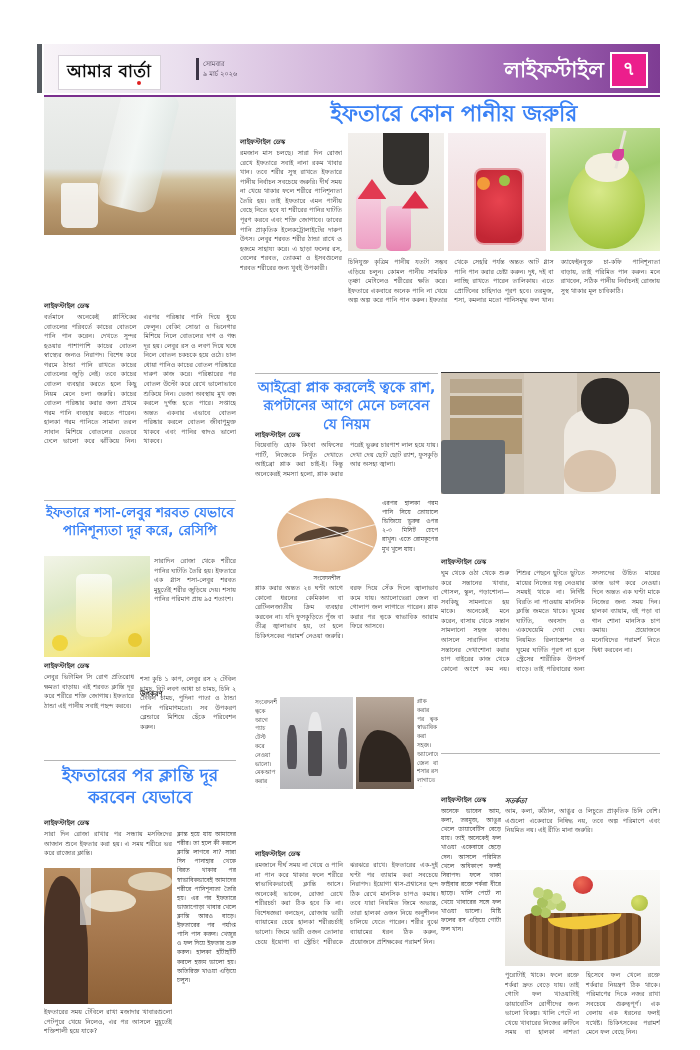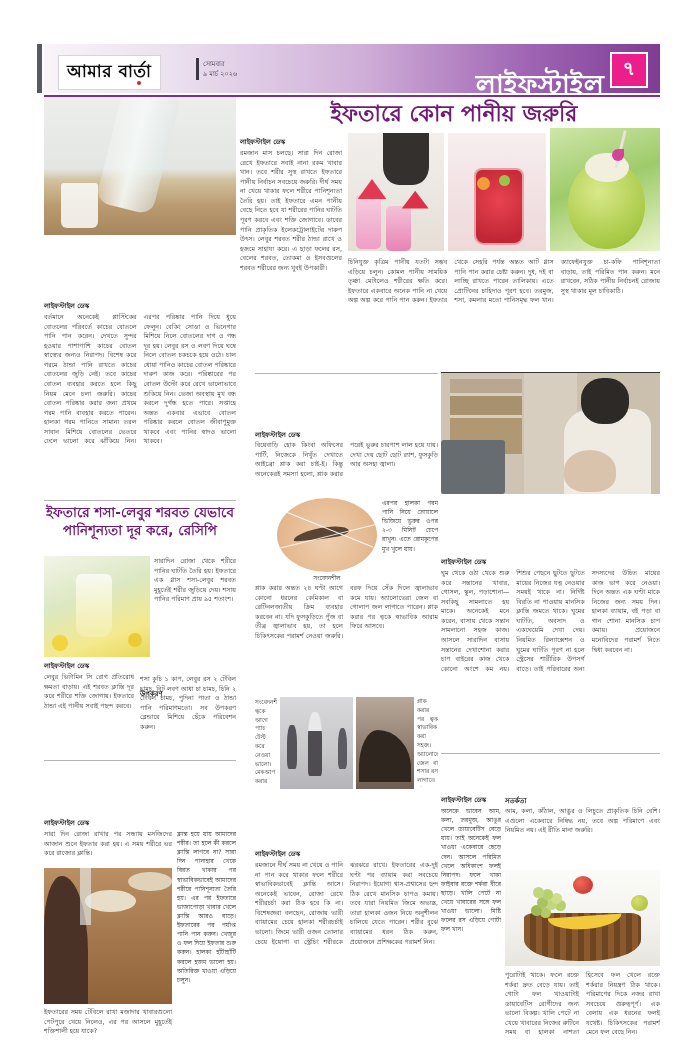--- a/index.html
+++ b/index.html
@@ -7,27 +7,27 @@
         font-family:"DejaVu Sans",sans-serif;}
   
   .accent-bar{position:absolute;left:37px;top:44px;width:5px;height:49px;background:#565b60;}
   .mast{position:absolute;left:44px;top:44px;width:616px;height:49px;
         background:linear-gradient(90deg,#f8f4f8 0%,#eadfee 22%,#cfaed8 52%,#a066b4 78%,#7e3c93 100%);}
   .logo-box{position:absolute;left:14px;top:11px;background:#fff;border:1px solid #d8d2da;
         padding:2px 8px 3px 8px;font-weight:bold;font-size:17px;color:#0e0e0e;letter-spacing:.5px;}
   .logo-dot{position:absolute;left:78px;bottom:4px;width:4px;height:4px;border-radius:50%;background:#e02020;}
   .mast-div{position:absolute;left:152px;top:14px;width:3px;height:22px;background:#3c3546;}
   .mast-date{position:absolute;left:159px;top:15px;font-size:6.5px;line-height:1.55;color:#3b3344;}
-  .mast-section{position:absolute;right:56px;top:20px;font-size:27px;font-weight:bold;color:#ffffff;}
+  .mast-section{position:absolute;right:56px;top:10px;font-size:21px;font-weight:bold;color:#ffffff;}
   .page-box{position:absolute;right:12px;top:8px;width:34px;height:32px;background:#ec1e8c;
         border:2px solid #fff;color:#fff;font-size:19px;font-weight:bold;display:flex;
         align-items:center;justify-content:center;}
   .mast-rule{position:absolute;left:44px;top:95px;width:616px;height:2px;background:#7b2f8e;}
   
-  .h{position:absolute;font-weight:bold;color:#701a75;text-align:center;line-height:1.32;}
+  .h{position:absolute;font-weight:bold;color:#3b82f6;text-align:center;line-height:1.32;}
   .by{position:absolute;font-size:6.5px;font-weight:bold;color:#141414;}
   .tx{position:absolute;font-size:6.3px;line-height:1.52;color:#2d2d2d;text-align:justify;overflow:hidden;}
   .c2{column-count:2;column-gap:7px;}
   .c3{column-count:3;column-gap:7px;}
   .sub{position:absolute;font-size:6.8px;font-weight:bold;color:#101010;}
   .cap{position:absolute;font-size:5.6px;color:#222;text-align:center;}
   .sep{position:absolute;height:1px;background:#b5b5b5;}
   
   .ph{position:absolute;overflow:hidden;background:#ddd;}
   .ph>div{position:absolute;}
@@ -131,20 +131,21 @@
   <div class="ph ph-coco" style="left:550px;top:128px;width:110px;height:123px;">
     <div class="nut"></div>
     <div class="cap2"></div>
     <div class="straw"></div>
     <div class="flower"></div>
   </div>
   <div class="tx c3" style="left:348px;top:257px;width:312px;height:114px;">চিনিযুক্ত কৃত্রিম পানীয় যতটা সম্ভব এড়িয়ে চলুন। কোমল পানীয় সাময়িক তৃষ্ণা মেটালেও শরীরের ক্ষতি করে। ইফতারে একবারে অনেক পানি না খেয়ে অল্প অল্প করে পানি পান করুন। ইফতার থেকে সেহরি পর্যন্ত অন্তত আট গ্লাস পানি পান করার চেষ্টা করুন। দুধ, দই বা লাচ্ছি রাখতে পারেন তালিকায়। এতে প্রোটিনের চাহিদাও পূরণ হবে। তরমুজ, শসা, কমলার মতো পানিসমৃদ্ধ ফল খান। ক্যাফেইনযুক্ত চা-কফি পানিশূন্যতা বাড়ায়, তাই পরিমিত পান করুন। মনে রাখবেন, সঠিক পানীয় নির্বাচনই রোজায় সুস্থ থাকার মূল চাবিকাঠি।</div>
 
   <div class="sep" style="left:255px;top:373px;width:183px;"></div>
 
+  <div class="h" style="left:255px;top:378px;width:183px;font-size:14px;">আইব্রো প্লাক করলেই ত্বকে রাশ, রূপটানের আগে মেনে চলবেন যে নিয়ম</div>
   <div class="by" style="left:255px;top:430px;">লাইফস্টাইল ডেস্ক</div>
   <div class="tx c2" style="left:255px;top:440px;width:183px;height:56px;">বিয়েবাড়ি হোক কিংবা অফিসের পার্টি, নিজেকে নিখুঁত দেখাতে আইব্রো প্লাক করা চাই-ই। কিন্তু অনেকেরই সমস্যা হলো, প্লাক করার পরেই ভুরুর চারপাশ লাল হয়ে যায়। দেখা দেয় ছোট ছোট র‍্যাশ, ফুসকুড়ি আর অসহ্য জ্বালা।</div>
   <div class="ph ph-brow" style="left:277px;top:498px;width:100px;height:74px;">
     <div class="brow"></div>
     <div class="t1"></div>
     <div class="t2"></div>
   </div>
   <div class="tx" style="left:382px;top:498px;width:56px;height:76px;font-size:6px;">এরপর হালকা গরম পানি নিয়ে তোয়ালে ভিজিয়ে ভুরুর ওপর ২-৩ মিনিট চেপে রাখুন। এতে রোমকূপের মুখ খুলে যায়।</div>
   <div class="cap" style="left:277px;top:574px;width:100px;">সংবেদনশীল</div>
   <div class="tx c2" style="left:255px;top:583px;width:183px;height:110px;">প্লাক করার অন্তত ২৪ ঘণ্টা আগে কোনো ধরনের কেমিকাল বা রেটিনলজাতীয় ক্রিম ব্যবহার করবেন না। যদি ফুসকুড়িতে পুঁজ বা তীব্র জ্বালাভাব হয়, তা হলে চিকিৎসকের পরামর্শ নেওয়া জরুরি। বরফ দিয়ে সেঁক দিলে জ্বালাভাব কমে যায়। অ্যালোভেরা জেল বা গোলাপ জল লাগাতে পারেন। প্লাক করার পর ত্বকে স্বাভাবিক আরাম ফিরে আসবে।</div>
@@ -169,21 +170,21 @@
     <div class="body"></div>
     <div class="hair"></div>
     <div class="baby"></div>
   </div>
   <div class="by" style="left:441px;top:557px;">লাইফস্টাইল ডেস্ক</div>
   <div class="tx c3" style="left:441px;top:568px;width:219px;height:186px;">ঘুম থেকে ওঠা থেকে শুরু করে সন্তানের খাবার, গোসল, স্কুল, পড়াশোনা— সবকিছু সামলাতে হয় মাকে। অনেকেই মনে করেন, বাসায় থেকে সন্তান সামলানো সহজ কাজ। আসলে সারাদিন বাসায় সন্তানের দেখাশোনা করার চাপ বাইরের কাজ থেকে কোনো অংশে কম নয়। শিশুর পেছনে ছুটতে ছুটতে মায়ের নিজের যত্ন নেওয়ার সময়ই থাকে না। নির্দিষ্ট বিরতি না পাওয়ায় মানসিক ক্লান্তি জমতে থাকে। ঘুমের ঘাটতি, অবসাদ ও একঘেয়েমি দেখা দেয়। নিয়মিত রিল্যাক্সেশন ও ঘুমের ঘাটতি পূরণ না হলে স্ট্রেসের শারীরিক উপসর্গ বাড়ে। তাই পরিবারের অন্য সদস্যদের উচিত মায়ের কাজ ভাগ করে নেওয়া। দিনে অন্তত এক ঘণ্টা মাকে নিজের জন্য সময় দিন। হালকা ব্যায়াম, বই পড়া বা গান শোনা মানসিক চাপ কমায়। প্রয়োজনে মনোবিদের পরামর্শ নিতে দ্বিধা করবেন না।</div>
 
   <div class="sep" style="left:441px;top:753px;width:219px;"></div>
 
   <div class="by" style="left:441px;top:795px;">লাইফস্টাইল ডেস্ক</div>
-  <div class="sub" style="left:505px;top:795px;">সতর্কতা</div>
+  <div class="sub" style="left:505px;top:795px;font-style:italic;">সতর্কতা</div>
   <div class="tx" style="left:441px;top:806px;width:60px;height:234px;font-size:6px;">অনেকে ভাবেন আম, কলা, তরমুজ, আঙুর খেলে ডায়াবেটিস বেড়ে যায়। তাই অনেকেই ফল খাওয়া একেবারে ছেড়ে দেন। আসলে পরিমিত খেলে অধিকাংশ ফলই নিরাপদ। ফলে থাকা ফাইবার রক্তে শর্করা ধীরে ছাড়ে। খালি পেটে না খেয়ে খাবারের সঙ্গে ফল খাওয়া ভালো। মিষ্টি ফলের রস এড়িয়ে গোটা ফল খান।</div>
   <div class="tx" style="left:505px;top:806px;width:155px;height:60px;">আম, কলা, কাঁঠাল, আঙুর ও লিচুতে প্রাকৃতিক চিনি বেশি। এগুলো একেবারে নিষিদ্ধ নয়, তবে অল্প পরিমাণে এবং নিয়মিত নয়। এই রীতি মানা জরুরি।</div>
   <div class="ph ph-fruit" style="left:505px;top:870px;width:155px;height:96px;">
     <div class="basket"></div>
     <div class="grapes"></div>
     <div class="banana"></div>
     <div class="apple1"></div>
     <div class="apple2"></div>
   </div>
   <div class="tx c2" style="left:505px;top:970px;width:155px;height:70px;">পুরোটাই থাকে। ফলে রক্তে শর্করা দ্রুত বেড়ে যায়। তাই গোটা ফল খাওয়াটাই ডায়াবেটিস রোগীদের জন্য ভালো বিকল্প। খালি পেটে না খেয়ে খাবারের নিজের রুটিনে সময় বা হালকা নাশতা হিসেবে ফল খেলে রক্তে শর্করার নিয়ন্ত্রণ ঠিক থাকে। পরিমাণের দিকে নজর রাখা সবচেয়ে গুরুত্বপূর্ণ। এক বেলায় এক ধরনের ফলই যথেষ্ট। চিকিৎসকের পরামর্শ মেনে ফল বেছে নিন।</div>
@@ -195,20 +196,21 @@
     <div style="left:8%;bottom:6%;width:16px;height:16px;border-radius:50%;background:#f0d53e;"></div>
     <div style="right:8%;bottom:10%;width:14px;height:14px;border-radius:50%;background:#e9cb35;"></div>
   </div>
   <div class="tx" style="left:154px;top:556px;width:82px;height:101px;">সারাদিন রোজা থেকে শরীরে পানির ঘাটতি তৈরি হয়। ইফতারে এক গ্লাস শসা-লেবুর শরবত মুহূর্তেই শরীর জুড়িয়ে দেয়। শসায় পানির পরিমাণ প্রায় ৯৫ শতাংশ।</div>
   <div class="by" style="left:44px;top:661px;">লাইফস্টাইল ডেস্ক</div>
   <div class="tx" style="left:44px;top:672px;width:90px;height:84px;">লেবুর ভিটামিন সি রোগ প্রতিরোধ ক্ষমতা বাড়ায়। এই শরবত ক্লান্তি দূর করে শরীরে শক্তি জোগায়। ইফতারে ঠান্ডা এই পানীয় সবাই পছন্দ করবে।</div>
   <div class="sub" style="left:140px;top:688px;">উপকরণ</div>
   <div class="tx" style="left:140px;top:674px;width:96px;height:82px;">শসা কুচি ১ কাপ, লেবুর রস ২ টেবিল চামচ, বিট লবণ আধা চা চামচ, চিনি ২ টেবিল চামচ, পুদিনা পাতা ও ঠান্ডা পানি পরিমাণমতো। সব উপকরণ ব্লেন্ডারে মিশিয়ে ছেঁকে পরিবেশন করুন।</div>
 
   <div class="sep" style="left:44px;top:760px;width:192px;"></div>
+  <div class="h" style="left:44px;top:764px;width:192px;font-size:17px;">ইফতারের পর ক্লান্তি দূর করবেন যেভাবে</div>
   <div class="by" style="left:44px;top:818px;">লাইফস্টাইল ডেস্ক</div>
   <div class="tx" style="left:44px;top:829px;width:128px;height:36px;">সারা দিন রোজা রাখার পর সন্ধ্যায় মসজিদের আজান শুনে ইফতার করা হয়। এ সময় শরীরে ভর করে রাজ্যের ক্লান্তি।</div>
   <div class="ph ph-eat" style="left:44px;top:868px;width:128px;height:136px;">
     <div class="plate1"></div>
     <div class="plate2"></div>
     <div class="fig"></div>
     <div class="glass"></div>
   </div>
   <div class="tx" style="left:44px;top:1007px;width:128px;height:34px;">ইফতারের সময় টেবিলে রাখা মজাদার খাবারগুলো পেটপুরে খেয়ে নিলেও, এর পর আসলে মুহূর্তেই শক্তিশালী হয়ে যাকে?</div>
   <div class="tx" style="left:177px;top:829px;width:59px;height:212px;font-size:6px;">ক্লান্ত হয়ে যায় আমাদের শরীর। তা হলে কী করলে ক্লান্তি লাগবে না? সারা দিন পানাহার থেকে বিরত থাকার পর স্বাভাবিকভাবেই আমাদের শরীরে পানিশূন্যতা তৈরি হয়। এর পর ইফতারে ভাজাপোড়া খাবার খেলে ক্লান্তি আরও বাড়ে। ইফতারের পর পর্যাপ্ত পানি পান করুন। খেজুর ও ফল দিয়ে ইফতার শুরু করুন। হালকা হাঁটাহাঁটি করলে হজম ভালো হয়। অতিরিক্ত খাওয়া এড়িয়ে চলুন।</div>

